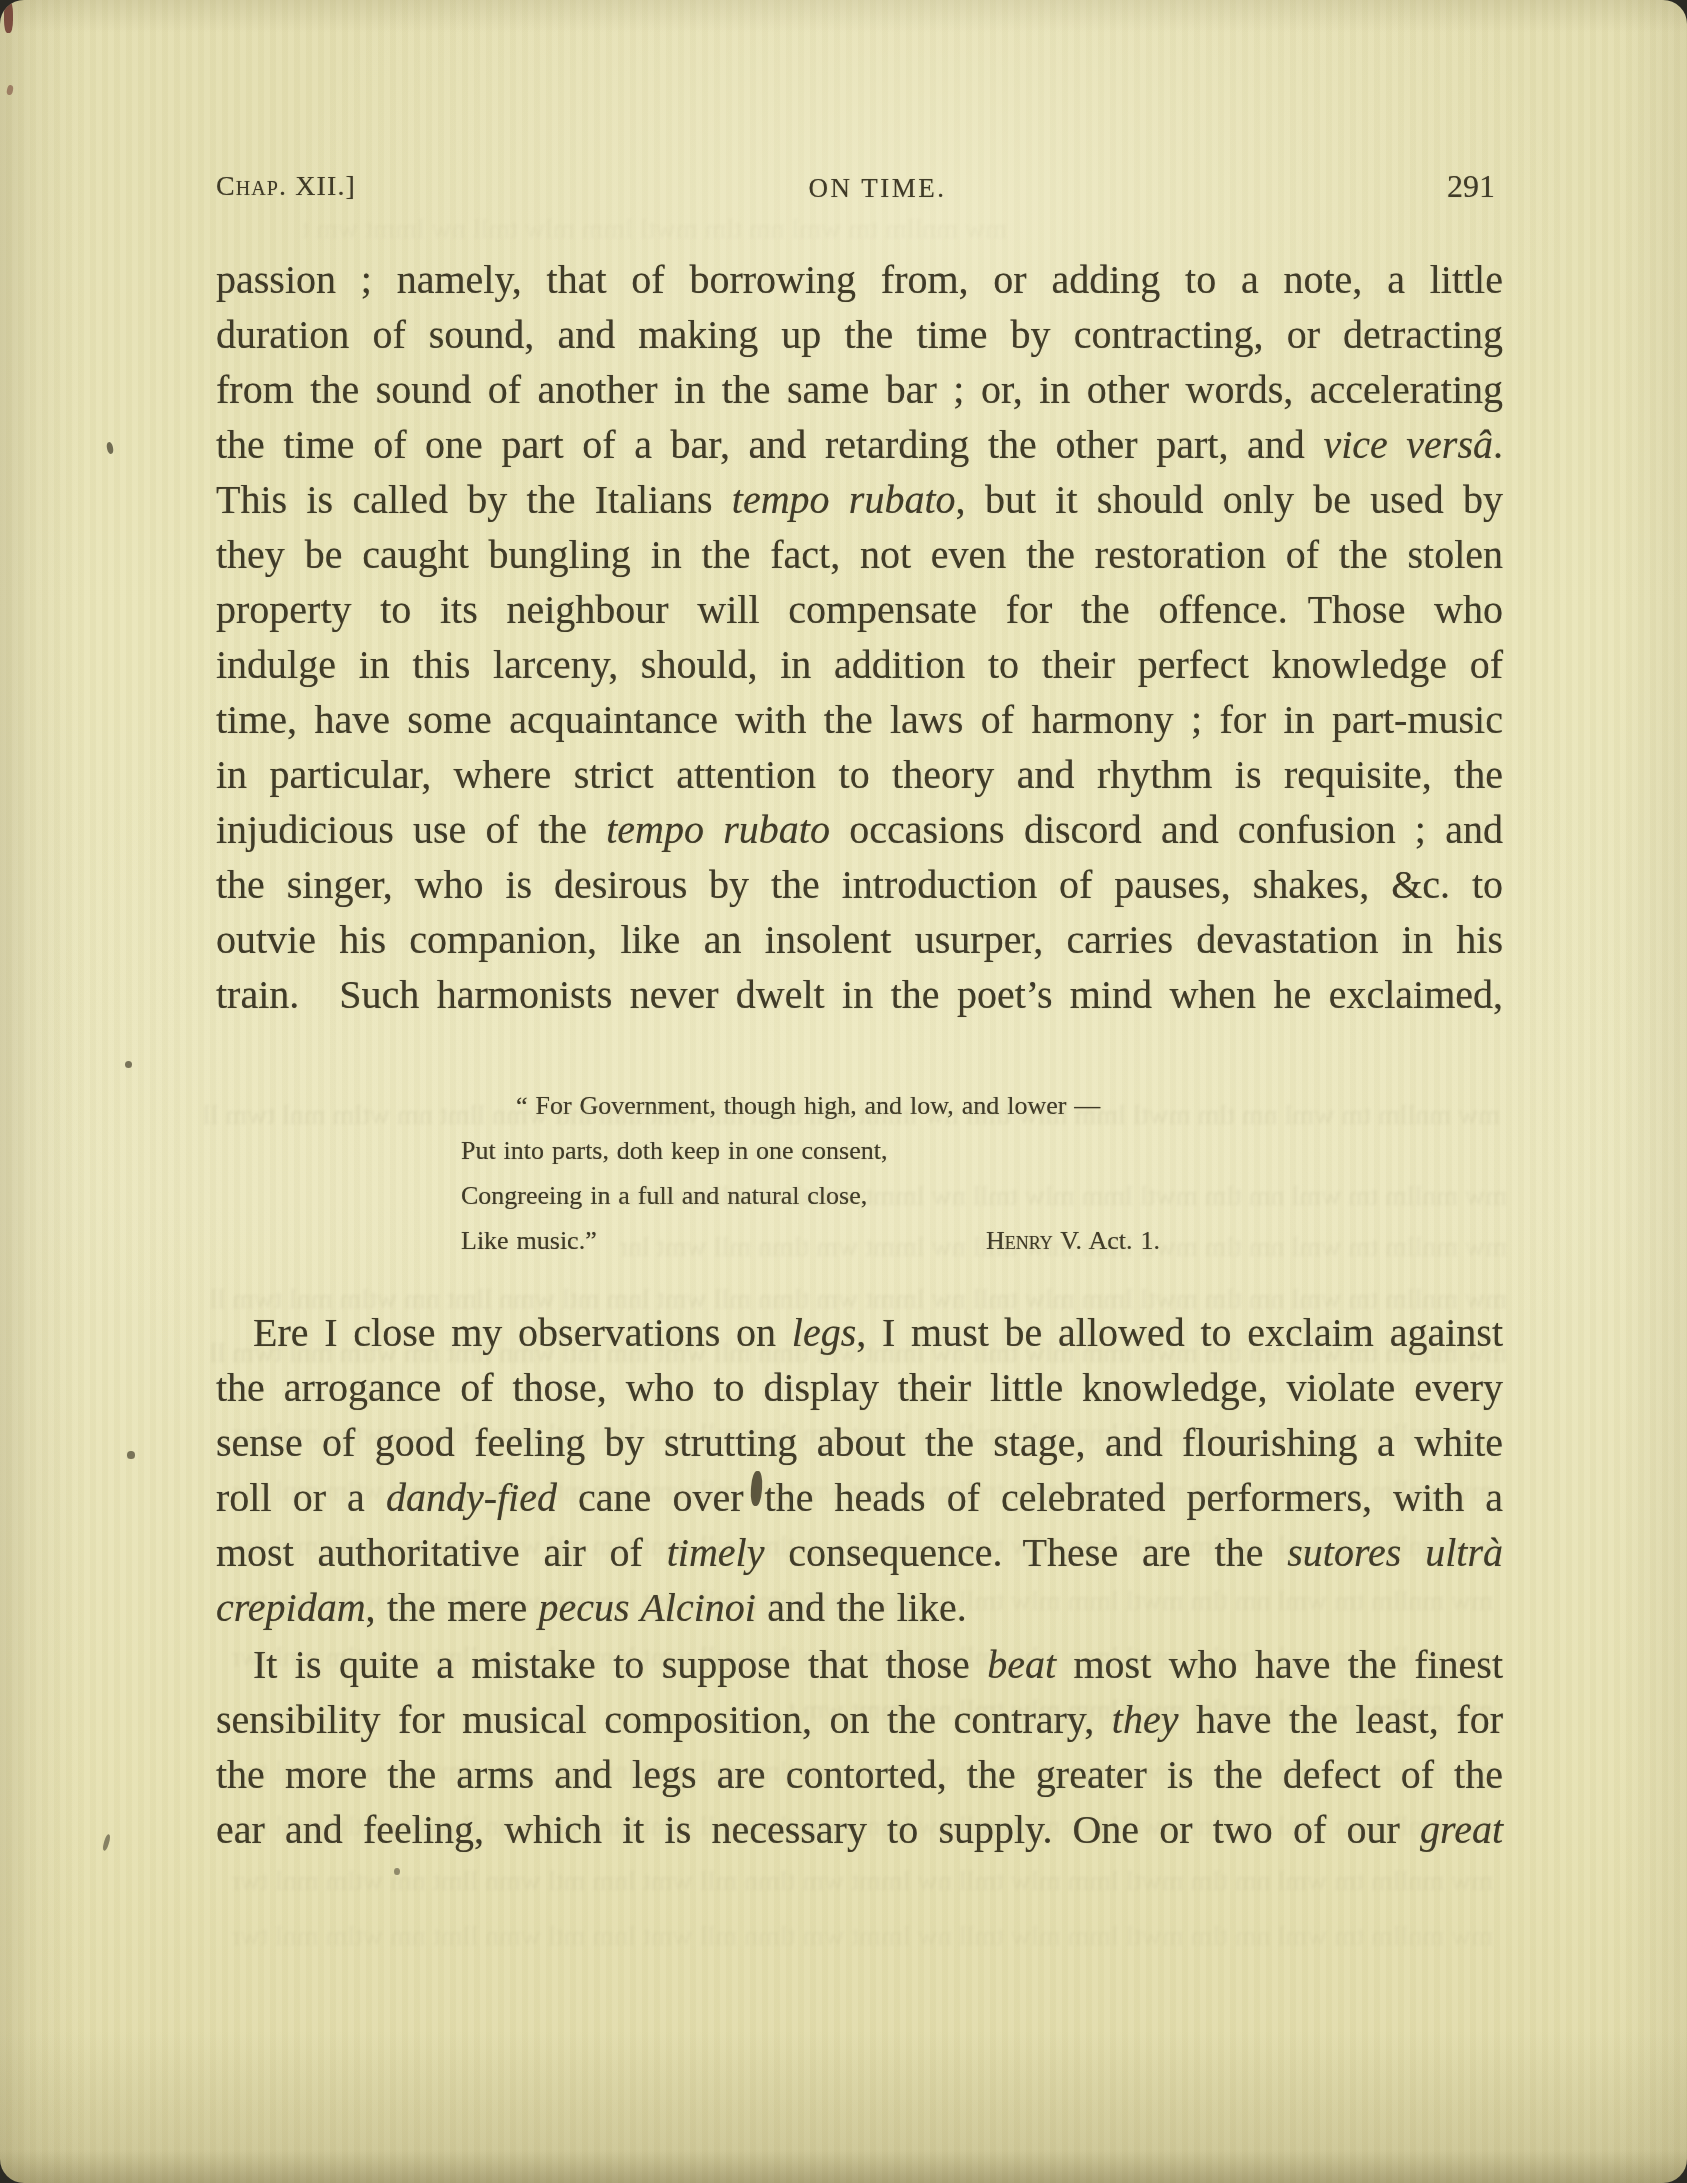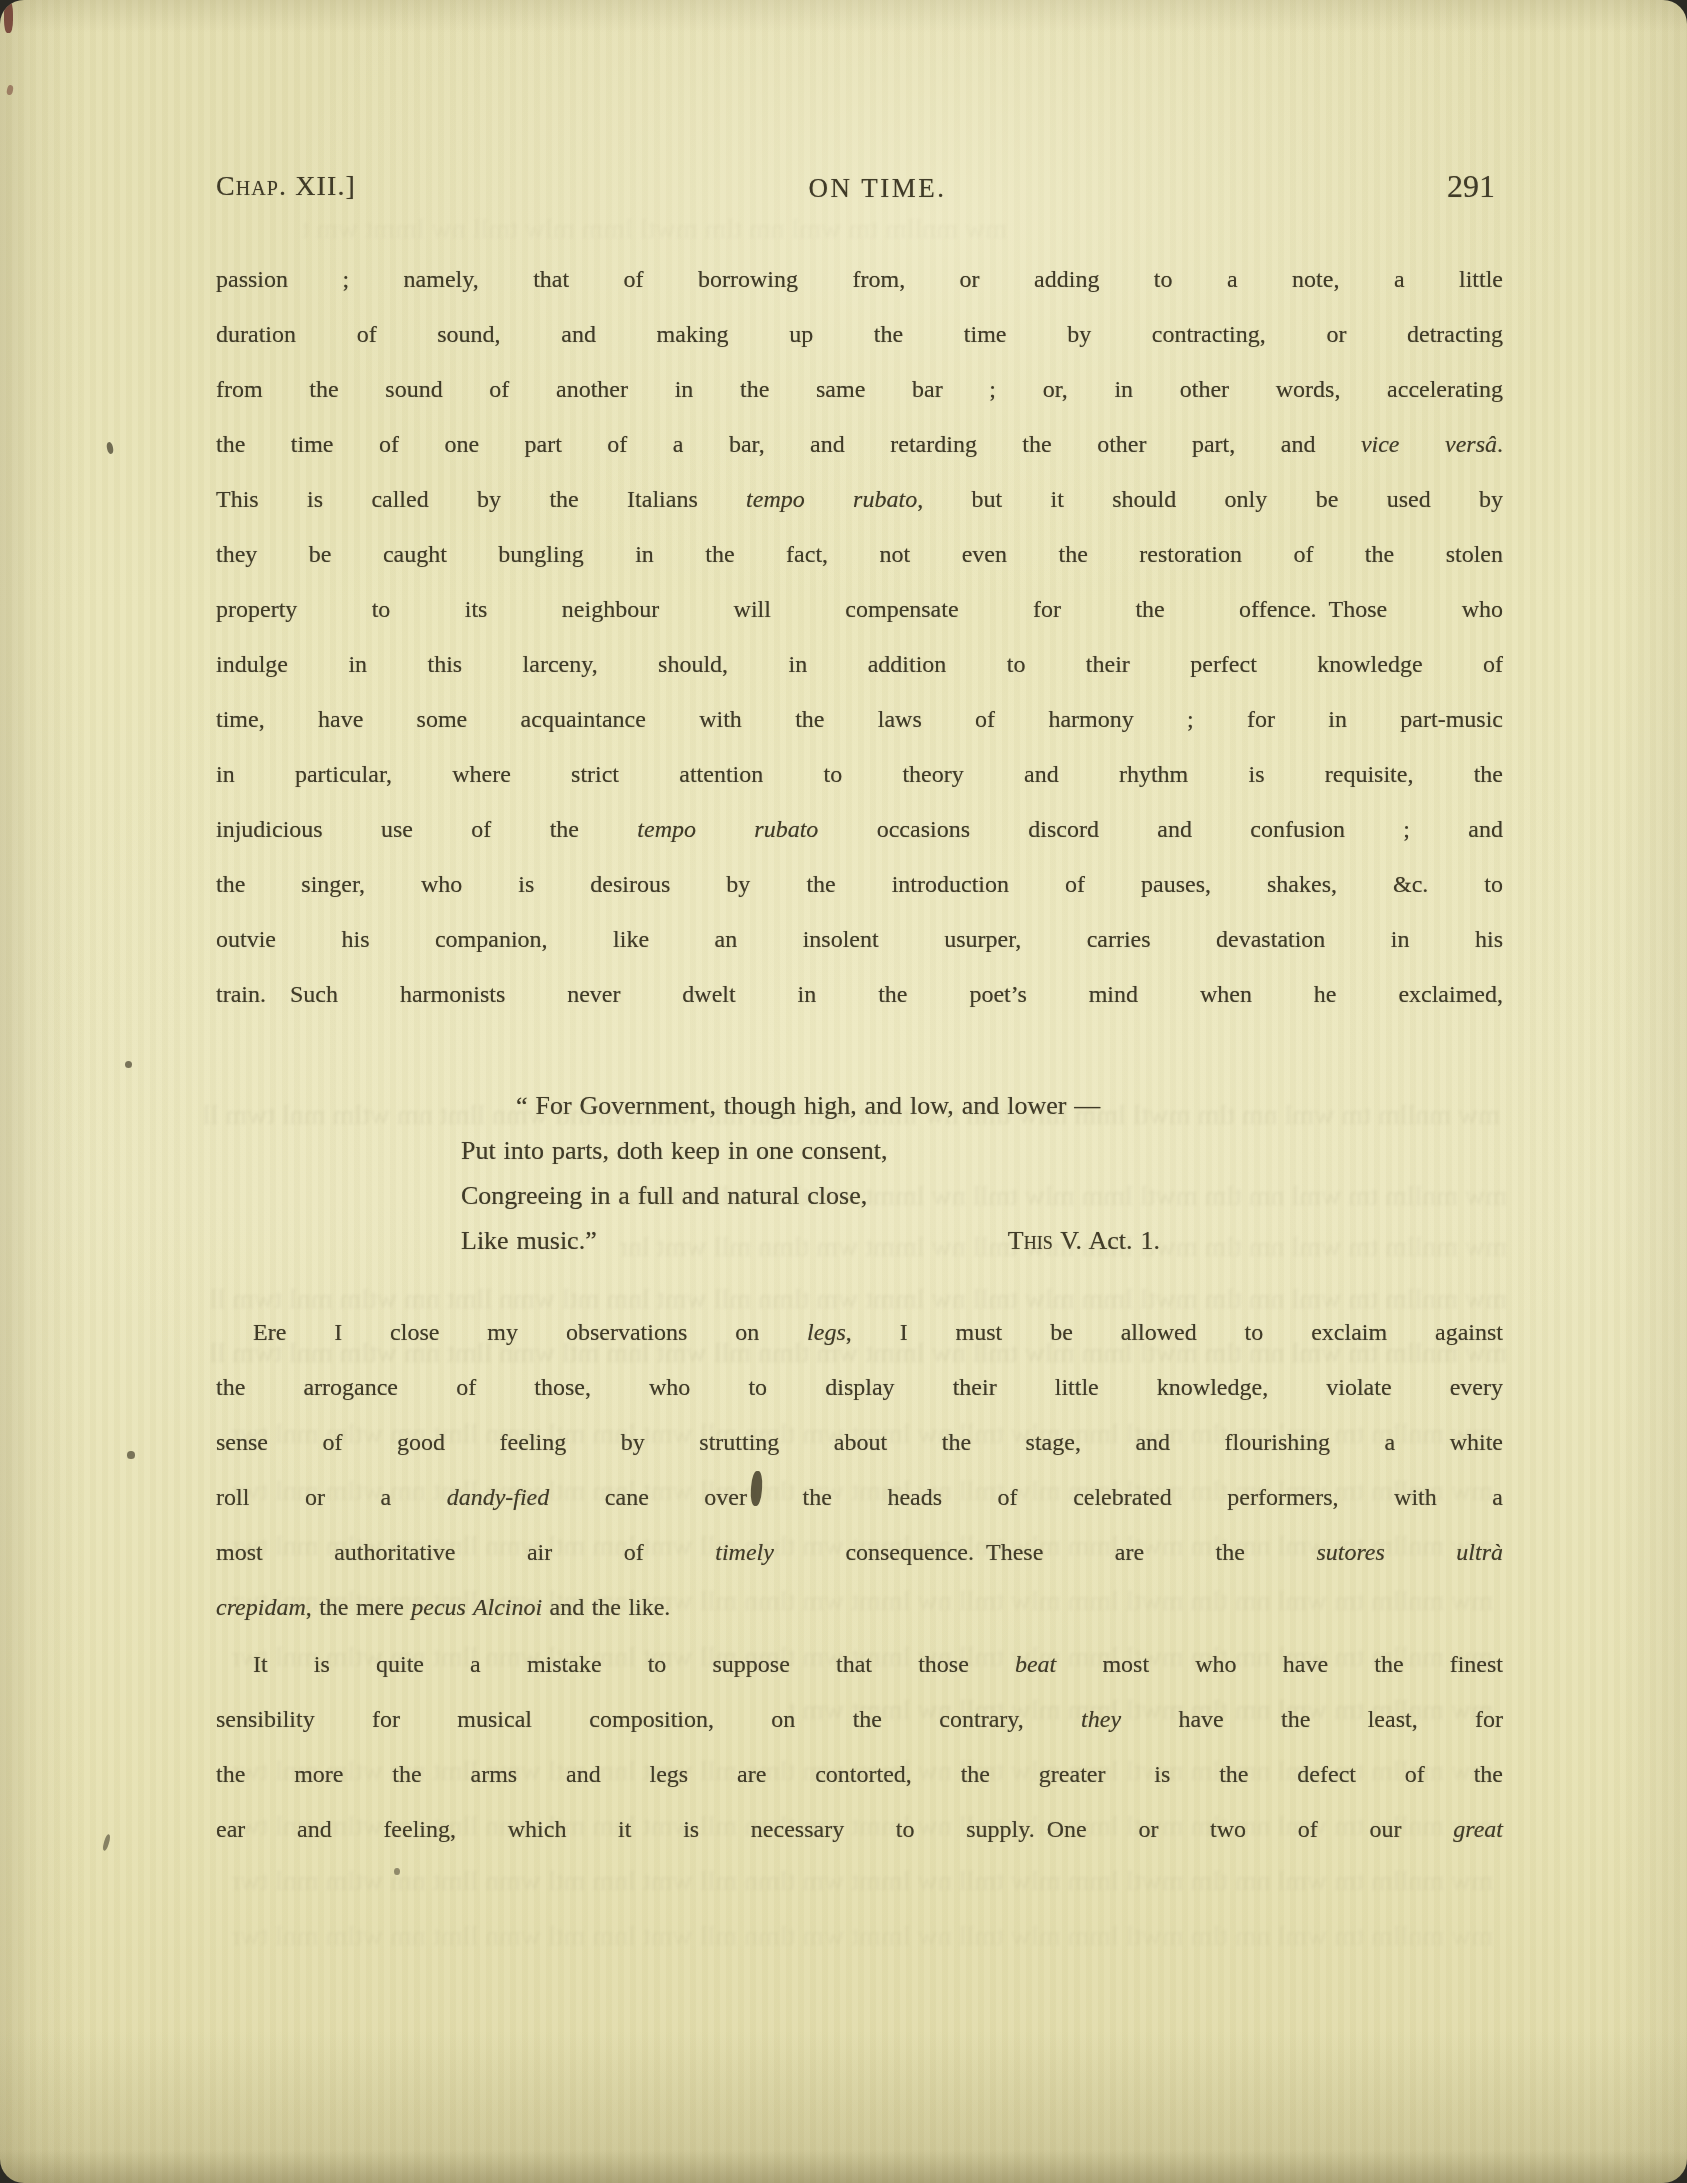--- a/index.html
+++ b/index.html
@@ -17,21 +17,21 @@
       linear-gradient(90deg, rgba(118,106,64,.20) 0, rgba(118,106,64,.06) 2%, rgba(118,106,64,0) 5%, rgba(118,106,64,0) 96%, rgba(118,106,64,.10) 100%),
       linear-gradient(180deg, rgba(118,106,64,.14) 0, rgba(118,106,64,0) 1.5%, rgba(118,106,64,0) 93%, rgba(118,106,64,.16) 98.5%, rgba(96,84,46,.40) 100%),
       repeating-linear-gradient(90deg, rgba(255,255,250,.045) 0 6.3px, rgba(138,126,78,.040) 6.3px 12px),
       linear-gradient(180deg, #e3deb0 0%, #e9e5b9 28%, #eae6bd 55%, #e6e1b2 84%, #dfd9a7 100%);
     border-radius: 24px;
   }
   .chapter{position:absolute;left:216px;top:170px;font-size:28px;font-variant:small-caps;letter-spacing:1.1px;}
   .title{position:absolute;left:234px;top:173px;width:1287px;text-align:center;font-size:27px;letter-spacing:2.5px;}
   .pagenum{position:absolute;left:1430px;top:168px;width:65px;text-align:right;font-size:32px;}
   .body-text{position:absolute;left:216px;top:252px;width:1287px;}
-  .para{font-size:24px;line-height:55px;word-spacing:1.4px;}
+  .para{font-size:40px;line-height:55px;word-spacing:1.4px;}
   .quote{font-size:26px;line-height:45px;margin-left:245px;width:699px;word-spacing:1.4px;}
   .line{min-height:1em;}
   .just{text-align:justify;text-justify:inter-word;text-align-last:justify;}
   .para .ind{text-indent:37px;}
   .quote .ind{text-indent:55px;}
   .it{font-style:italic;}
   .sc{font-variant:small-caps;}
   .withatt{display:flex;}
   .att{margin-left:auto;}
   .ghost{position:absolute;height:34px;white-space:nowrap;overflow:hidden;
@@ -62,21 +62,21 @@
         <div class="line just"><span>the singer, who is desirous by the introduction of pauses, shakes, &amp;c. to</span></div>
         <div class="line just"><span>outvie his companion, like an insolent usurper, carries devastation in his</span></div>
         <div class="line just"><span>train. Such harmonists never dwelt in the poet’s mind when he exclaimed,</span></div>
       </div>
       <div class="block quote" style="margin-top: 61px;">
         <div class="line ind"><span>“ For Government, though high, and low, and lower —</span></div>
         <div class="line"><span>Put into parts, doth keep in one consent,</span></div>
         <div class="line"><span>Congreeing in a full and natural close,</span></div>
         <div class="line withatt">
           <span>Like music.”</span>
-          <span class="att"><span class="sc">This</span><span> V. Act. 1.</span></span>
+          <span class="att"><span class="sc">Henry</span><span> V. Act. 1.</span></span>
         </div>
       </div>
       <div class="block para" style="margin-top: 42px;">
         <div class="line just ind"><span>Ere I close my observations on </span><span class="it">legs</span><span>, I must be allowed to exclaim against</span></div>
         <div class="line just"><span>the arrogance of those, who to display their little knowledge, violate every</span></div>
         <div class="line just"><span>sense of good feeling by strutting about the stage, and flourishing a white</span></div>
         <div class="line just"><span>roll or a </span><span class="it">dandy-fied</span><span> cane over the heads of celebrated performers, with a</span></div>
         <div class="line just"><span>most authoritative air of </span><span class="it">timely</span><span> consequence. These are the </span><span class="it">sutores ultrà</span></div>
         <div class="line"><span class="it">crepidam</span><span>, the mere </span><span class="it">pecus Alcinoi</span><span> and the like.</span></div>
       </div>

